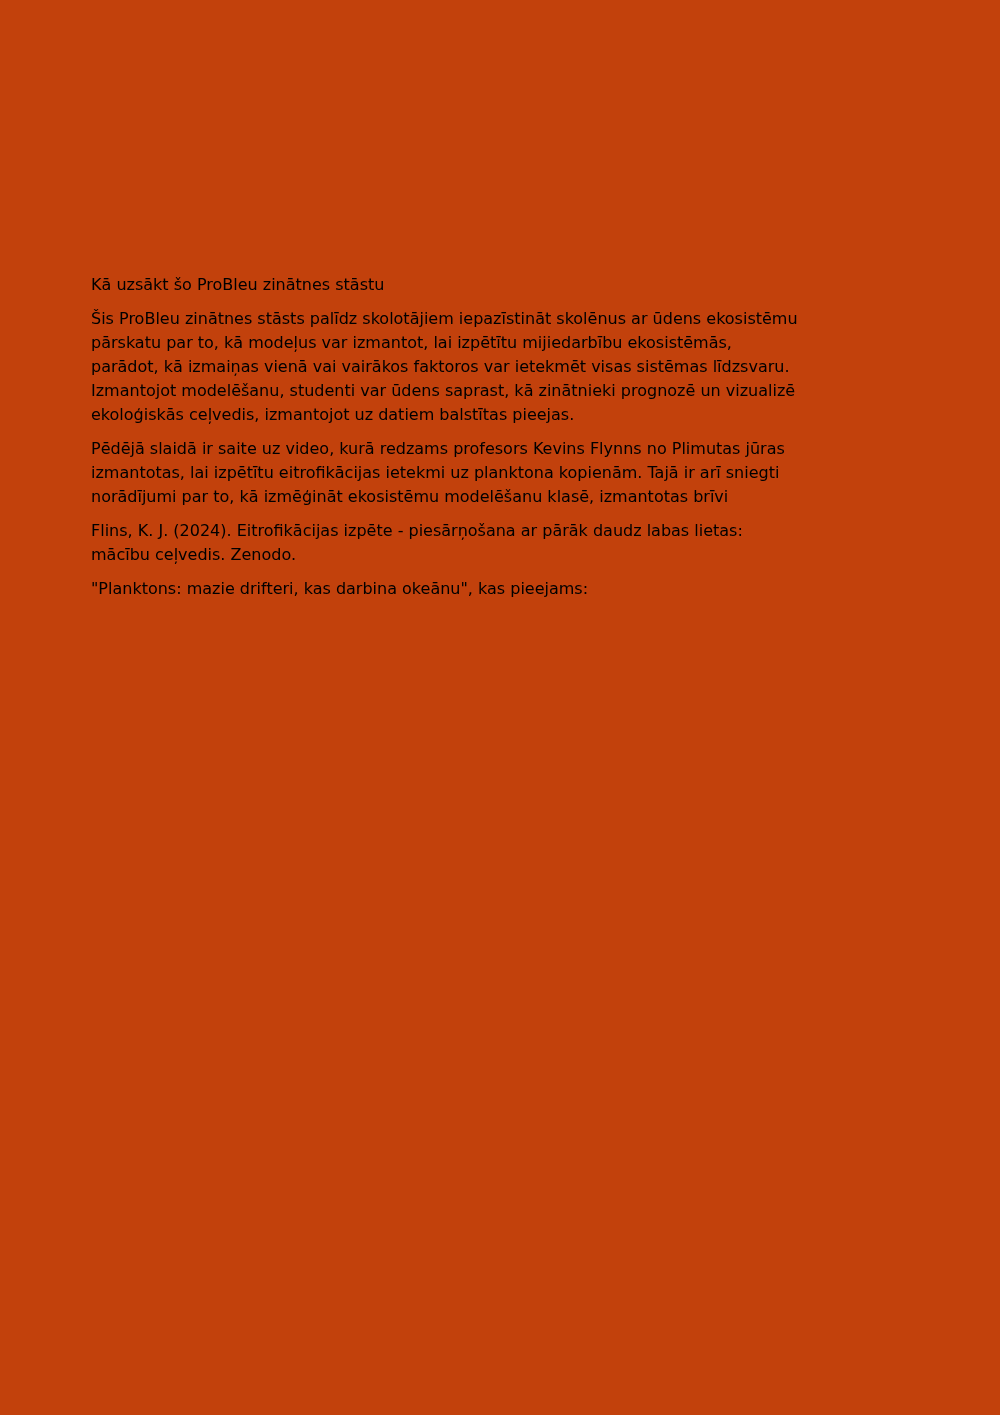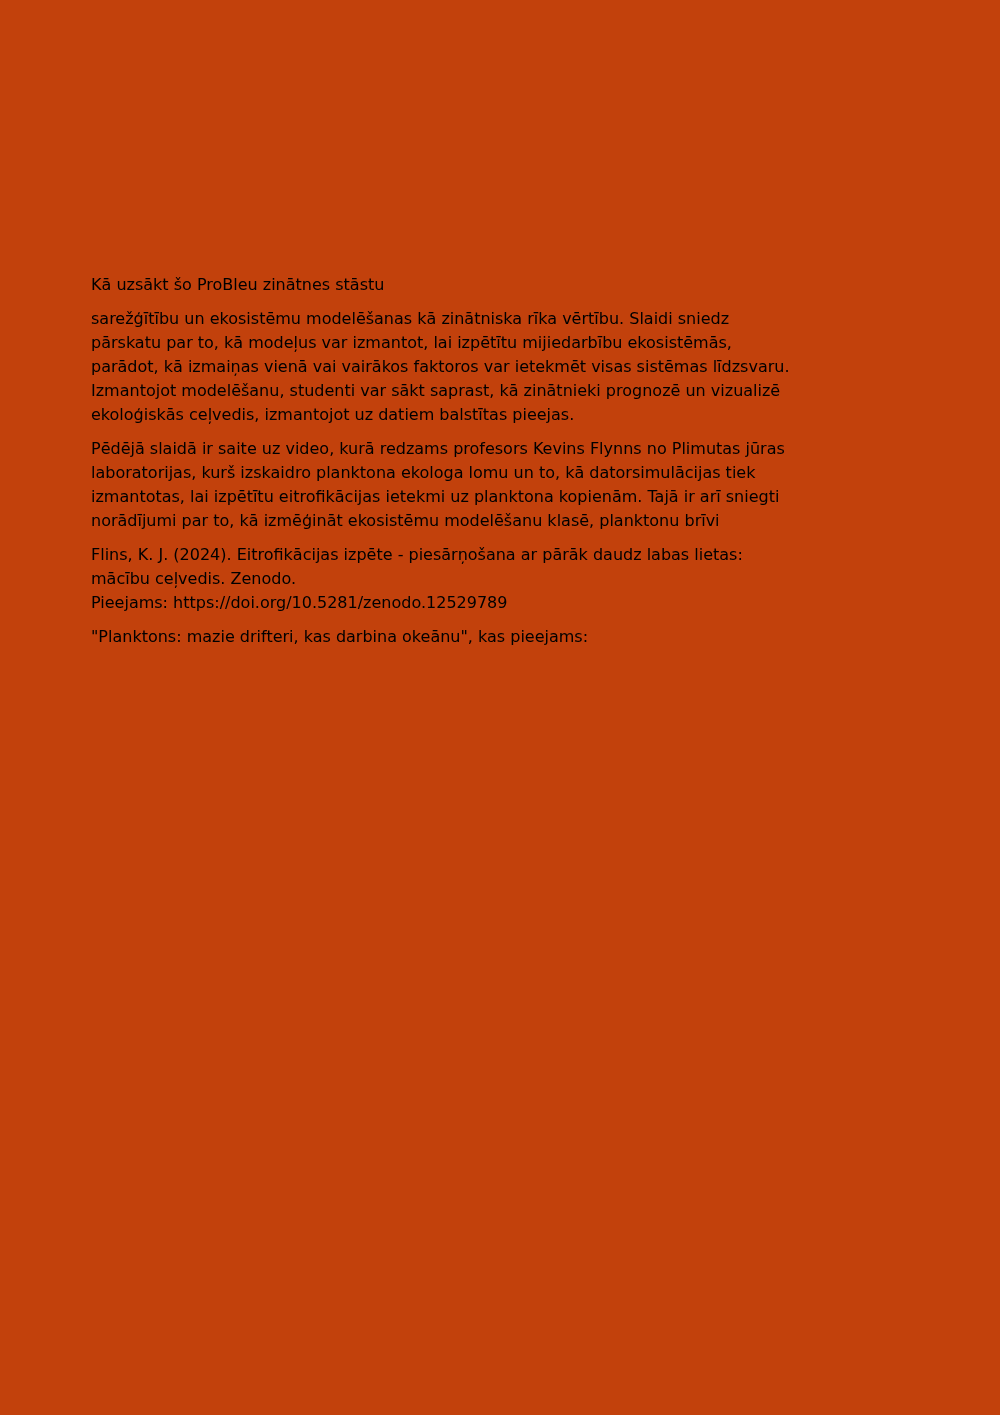--- a/index.html
+++ b/index.html
@@ -38,35 +38,33 @@
   }
 </style>
 </head>
 <body>
 
 <div class="page">
   <div class="content">
     <div class="doc-title">Kā uzsākt šo ProBleu zinātnes stāstu</div>
     <div id="paragraphs">
         <p class="para">
-          <span class="line">sarežģītību un ekosistēmu modelēšanas kā zinātniska rīka vērtību. Slaidi sniedz</span>
+          <span class="line">Šis ProBleu zinātnes stāsts palīdz skolotājiem iepazīstināt skolēnus ar ūdens ekosistēmu</span>
           <span class="line">pārskatu par to, kā modeļus var izmantot, lai izpētītu mijiedarbību ekosistēmās,</span>
           <span class="line">parādot, kā izmaiņas vienā vai vairākos faktoros var ietekmēt visas sistēmas līdzsvaru.</span>
-          <span class="line">Izmantojot modelēšanu, studenti var sākt saprast, kā zinātnieki prognozē un vizualizē</span>
+          <span class="line">Izmantojot modelēšanu, studenti var ūdens saprast, kā zinātnieki prognozē un vizualizē</span>
           <span class="line">ekoloģiskās ceļvedis, izmantojot uz datiem balstītas pieejas.</span>
         </p>
         <p class="para">
           <span class="line">Pēdējā slaidā ir saite uz video, kurā redzams profesors Kevins Flynns no Plimutas jūras</span>
-          <span class="line">laboratorijas, kurš izskaidro planktona ekologa lomu un to, kā datorsimulācijas tiek</span>
           <span class="line">izmantotas, lai izpētītu eitrofikācijas ietekmi uz planktona kopienām. Tajā ir arī sniegti</span>
-          <span class="line">norādījumi par to, kā izmēģināt ekosistēmu modelēšanu klasē, planktonu brīvi</span>
+          <span class="line">norādījumi par to, kā izmēģināt ekosistēmu modelēšanu klasē, izmantotas brīvi</span>
         </p>
         <p class="para">
           <span class="line">Flins, K. J. (2024). Eitrofikācijas izpēte - piesārņošana ar pārāk daudz labas lietas:</span>
           <span class="line">mācību ceļvedis. Zenodo.</span>
-          <span class="line">Pieejams: https://doi.org/10.5281/zenodo.12529789</span>
         </p>
         <p class="para">
           <span class="line">"Planktons: mazie drifteri, kas darbina okeānu", kas pieejams:</span>
         </p>
       </div>
   </div>
 </div>
 
 </body></html>

